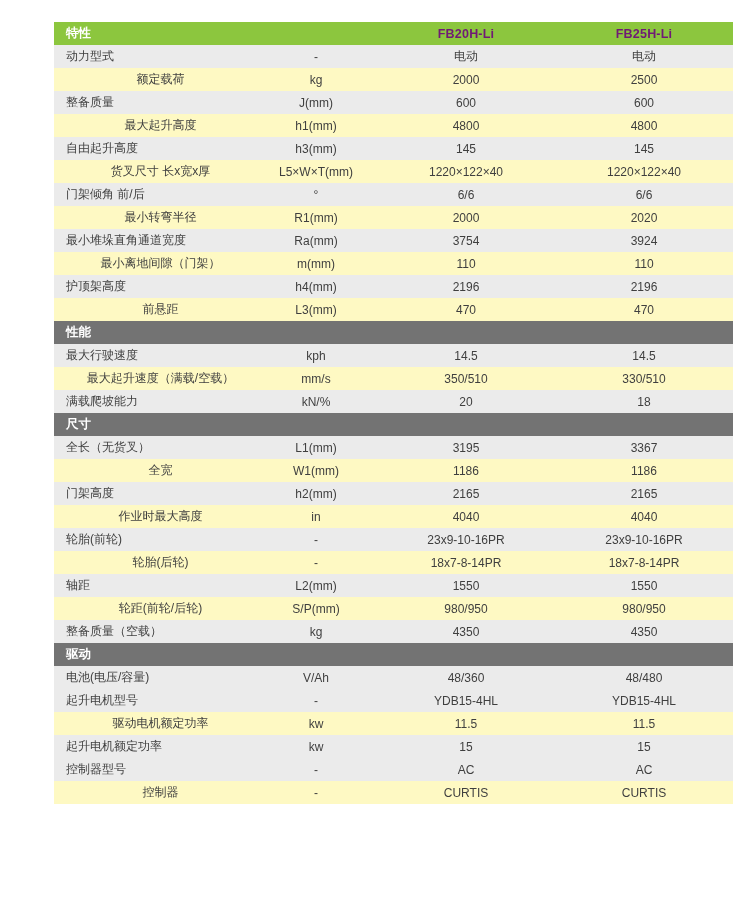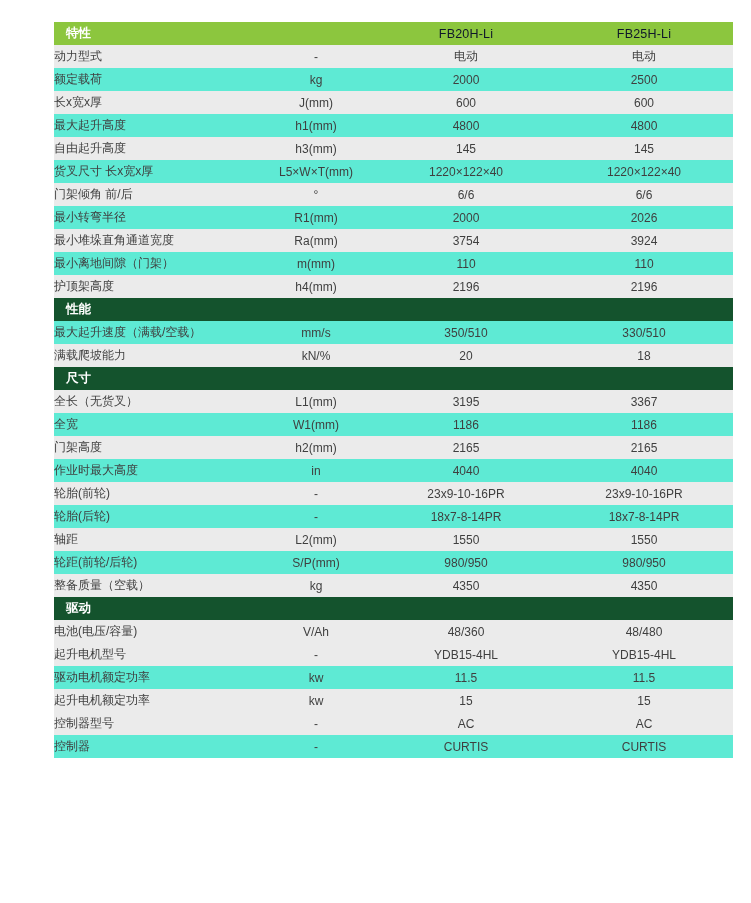--- a/index.html
+++ b/index.html
@@ -32,53 +32,54 @@
   table.spec col.c4 { width: 178px; }
 
   tr.header-row td {
     background: #8cc63e;
     color: #ffffff;
     font-weight: bold;
     height: 23px;
     font-size: 12.5px;
   }
   tr.section-row td {
-    background: #14532d;
+    background: #737373;
     color: #ffffff;
     font-weight: bold;
     height: 23px;
     font-size: 12.5px;
   }
   tr.data-row td {
     height: 23px;
     font-size: 12px;
   }
   tr.data-row.odd td { background: #ebebeb; }
-  tr.data-row.even td { background: #5eead4; }
+  tr.data-row.even td { background: #fef9c3; text-align: center; }
 
   td {
     padding: 0;
     border: 0;
     vertical-align: middle;
   }
   td.label {
     text-align: left;
+    padding-left: 12px;
     color: #3f3f3f;
   }
   tr.header-row td.label, tr.section-row td.label {
     color: #ffffff;
     padding-left: 12px;
   }
   td.unit, td.v1, td.v2 {
     text-align: center;
     color: #3f3f3f;
   }
   tr.header-row td.v1, tr.header-row td.v2 {
-    color: #0f172a;
-    font-weight: normal;
+    color: #701a75;
+    font-weight: bold;
     letter-spacing: .2px;
   }
 </style>
 </head>
 <body>
 
 <div class="sheet">
 
   <table class="spec">
     <colgroup>
@@ -100,21 +101,21 @@
           <td class="v1">电动</td>
           <td class="v2">电动</td>
         </tr>
         <tr class="data-row even">
           <td class="label">额定载荷</td>
           <td class="unit">kg</td>
           <td class="v1">2000</td>
           <td class="v2">2500</td>
         </tr>
         <tr class="data-row odd">
-          <td class="label">长x宽x厚</td>
+          <td class="label">整备质量</td>
           <td class="unit">J(mm)</td>
           <td class="v1">600</td>
           <td class="v2">600</td>
         </tr>
         <tr class="data-row even">
           <td class="label">最大起升高度</td>
           <td class="unit">h1(mm)</td>
           <td class="v1">4800</td>
           <td class="v2">4800</td>
         </tr>
@@ -133,46 +134,58 @@
         <tr class="data-row odd">
           <td class="label">门架倾角 前/后</td>
           <td class="unit">°</td>
           <td class="v1">6/6</td>
           <td class="v2">6/6</td>
         </tr>
         <tr class="data-row even">
           <td class="label">最小转弯半径</td>
           <td class="unit">R1(mm)</td>
           <td class="v1">2000</td>
-          <td class="v2">2026</td>
+          <td class="v2">2020</td>
         </tr>
         <tr class="data-row odd">
           <td class="label">最小堆垛直角通道宽度</td>
           <td class="unit">Ra(mm)</td>
           <td class="v1">3754</td>
           <td class="v2">3924</td>
         </tr>
         <tr class="data-row even">
           <td class="label">最小离地间隙（门架）</td>
           <td class="unit">m(mm)</td>
           <td class="v1">110</td>
           <td class="v2">110</td>
         </tr>
         <tr class="data-row odd">
           <td class="label">护顶架高度</td>
           <td class="unit">h4(mm)</td>
           <td class="v1">2196</td>
           <td class="v2">2196</td>
+        </tr>
+        <tr class="data-row even">
+          <td class="label">前悬距</td>
+          <td class="unit">L3(mm)</td>
+          <td class="v1">470</td>
+          <td class="v2">470</td>
         </tr>
         <tr class="section-row">
           <td class="label">性能</td>
           <td class="unit"></td>
           <td class="v1"></td>
           <td class="v2"></td>
         </tr>
+        <tr class="data-row odd">
+          <td class="label">最大行驶速度</td>
+          <td class="unit">kph</td>
+          <td class="v1">14.5</td>
+          <td class="v2">14.5</td>
+        </tr>
         <tr class="data-row even">
           <td class="label">最大起升速度（满载/空载）</td>
           <td class="unit">mm/s</td>
           <td class="v1">350/510</td>
           <td class="v2">330/510</td>
         </tr>
         <tr class="data-row odd">
           <td class="label">满载爬坡能力</td>
           <td class="unit">kN/%</td>
           <td class="v1">20</td>

